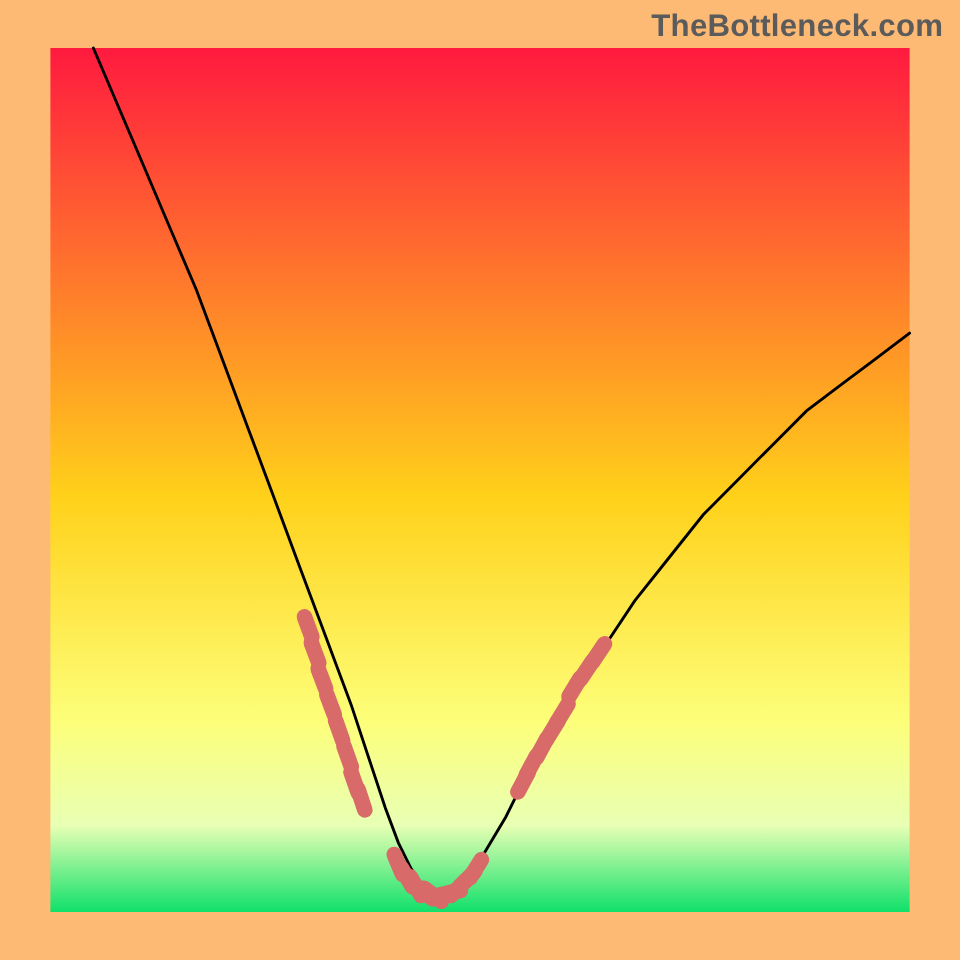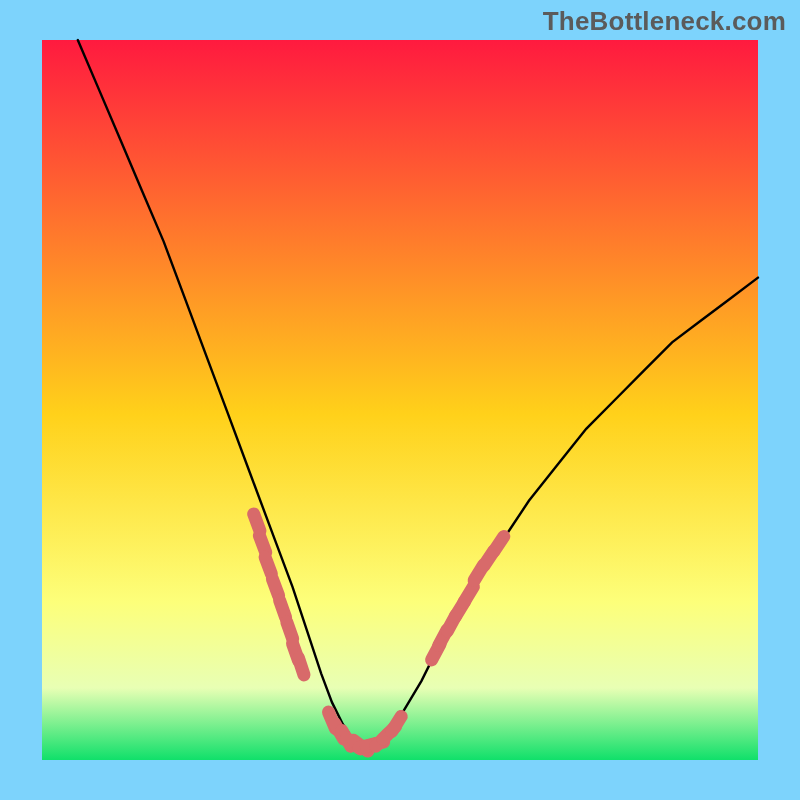--- a/index.html
+++ b/index.html
@@ -9,21 +9,21 @@
     height: 800px;
     background: #000000;
     overflow: hidden;
   }
   .frame {
     position: absolute;
     left: 0;
     top: 0;
     width: 800px;
     height: 800px;
-    background: #7dd3fc;
+    background: #fdba74;
   }
   .watermark {
     position: absolute;
     top: 6px;
     right: 14px;
     font-family: Arial, Helvetica, sans-serif;
     font-size: 26px;
     font-weight: 600;
     color: #5b5b5b;
     letter-spacing: 0.2px;

